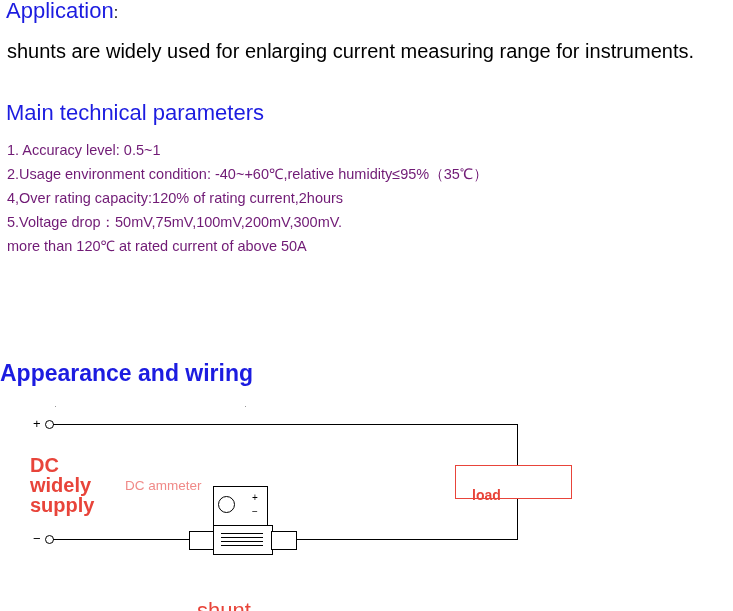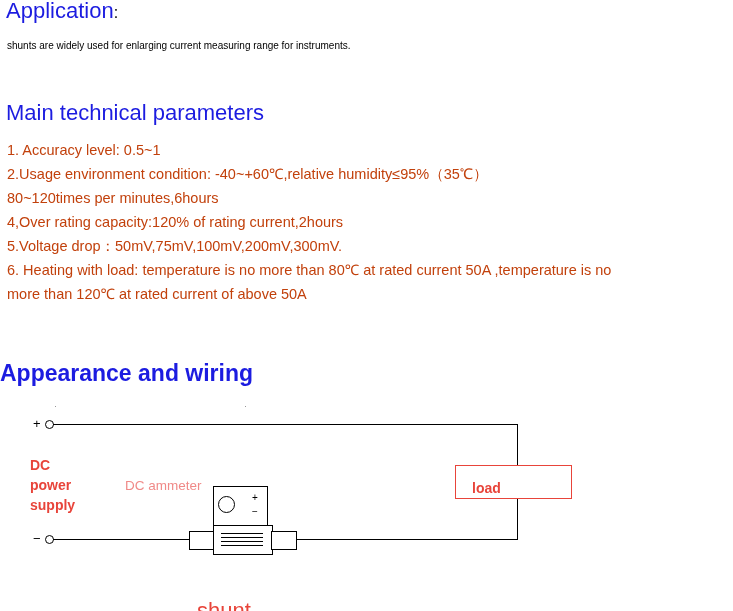--- a/index.html
+++ b/index.html
@@ -35,37 +35,37 @@
     white-space: nowrap;
   }
   .app-head .colon {
     color: #000;
     font-size: 16px;
   }
   .app-text {
     position: absolute;
     left: 7px;
     top: 40px;
-    font-size: 10px;
+    font-size: 20px;
     color: #000;
   }
   .params-head {
     position: absolute;
     left: 6px;
     top: 100px;
     white-space: nowrap;
   }
   .params-list {
     position: absolute;
     left: 7px;
     top: 138px;
     width: 716px;
     font-size: 14.5px;
     line-height: 24px;
-    color: #c2410c;
+    color: #701a75;
   }
   .params-list div {
     margin: 0;
     padding: 0;
   }
   .appearance-head {
     position: absolute;
     left: 0px;
     top: 360px;
     font-size: 23px;
@@ -101,21 +101,21 @@
     position: absolute;
     font-size: 13px;
     color: #000;
     line-height: 10px;
   }
 
   .label-red {
     position: absolute;
     color: #e8443a;
     font-weight: bold;
-    font-size: 14px;
+    font-size: 20px;
     line-height: 20px;
     white-space: nowrap;
   }
   .label-pink {
     position: absolute;
     color: #f08a88;
     font-size: 13.5px;
     white-space: nowrap;
   }
   .shunt-label {
@@ -182,24 +182,22 @@
 
   <h1 class="section-head app-head"><span>Application</span><span class="colon">:</span></h1>
 
   <div class="app-text">shunts are widely used for enlarging current measuring range for instruments.</div>
 
   <h1 class="section-head params-head">Main technical parameters</h1>
 
   <div class="params-list">
     <div>1. Accuracy level: 0.5~1</div>
     <div>2.Usage environment condition: -40~+60℃,relative humidity≤95%（35℃）</div>
-    <div>80~120times per minutes,6hours</div>
     <div>4,Over rating capacity:120% of rating current,2hours</div>
     <div>5.Voltage drop：50mV,75mV,100mV,200mV,300mV.</div>
-    <div>6. Heating with load: temperature is no more than 80℃ at rated current 50A ,temperature is no</div>
     <div>more than 120℃ at rated current of above 50A</div>
   </div>
 
   <div class="appearance-head">Appearance and wiring</div>
 
   <div class="diagram">
 
     <div class="dot-tick" style="left:54px; top:8px;">·</div>
     <div class="dot-tick" style="left:244px; top:8px;">·</div>
 
@@ -211,24 +209,24 @@
 
     <div class="wire h-wire" style="left:53px; top:29px; width:465px;"></div>
 
     <div class="wire v-wire" style="left:517px; top:29px; height:41px;"></div>
 
     <div class="wire v-wire" style="left:517px; top:101px; height:44px;"></div>
 
     <div class="wire h-wire" style="left:53px; top:144px; width:465px;"></div>
 
     <div class="load-box" style="left:455px; top:70px; width:115px; height:32px;"></div>
-    <div class="load-text" style="left:472px; top:85px;">load</div>
+    <div class="load-text" style="left:472px; top:92px;">load</div>
 
     <div class="label-red" style="left:30px; top:60px;">DC</div>
-    <div class="label-red" style="left:30px; top:80px;">power</div>
+    <div class="label-red" style="left:30px; top:80px;">widely</div>
     <div class="label-red" style="left:30px; top:100px;">supply</div>
 
     <div class="label-pink" style="left:125px; top:83px;">DC ammeter</div>
 
     <div class="meter-box" style="left:213px; top:91px; width:53px; height:40px;"></div>
     <div class="meter-circle" style="left:218px; top:101px;"></div>
     <div class="meter-sym" style="left:252px; top:98px;">+</div>
     <div class="meter-sym" style="left:252px; top:112px;">−</div>
 
     <div class="wire v-wire" style="left:226px; top:131px; height:14px;"></div>

